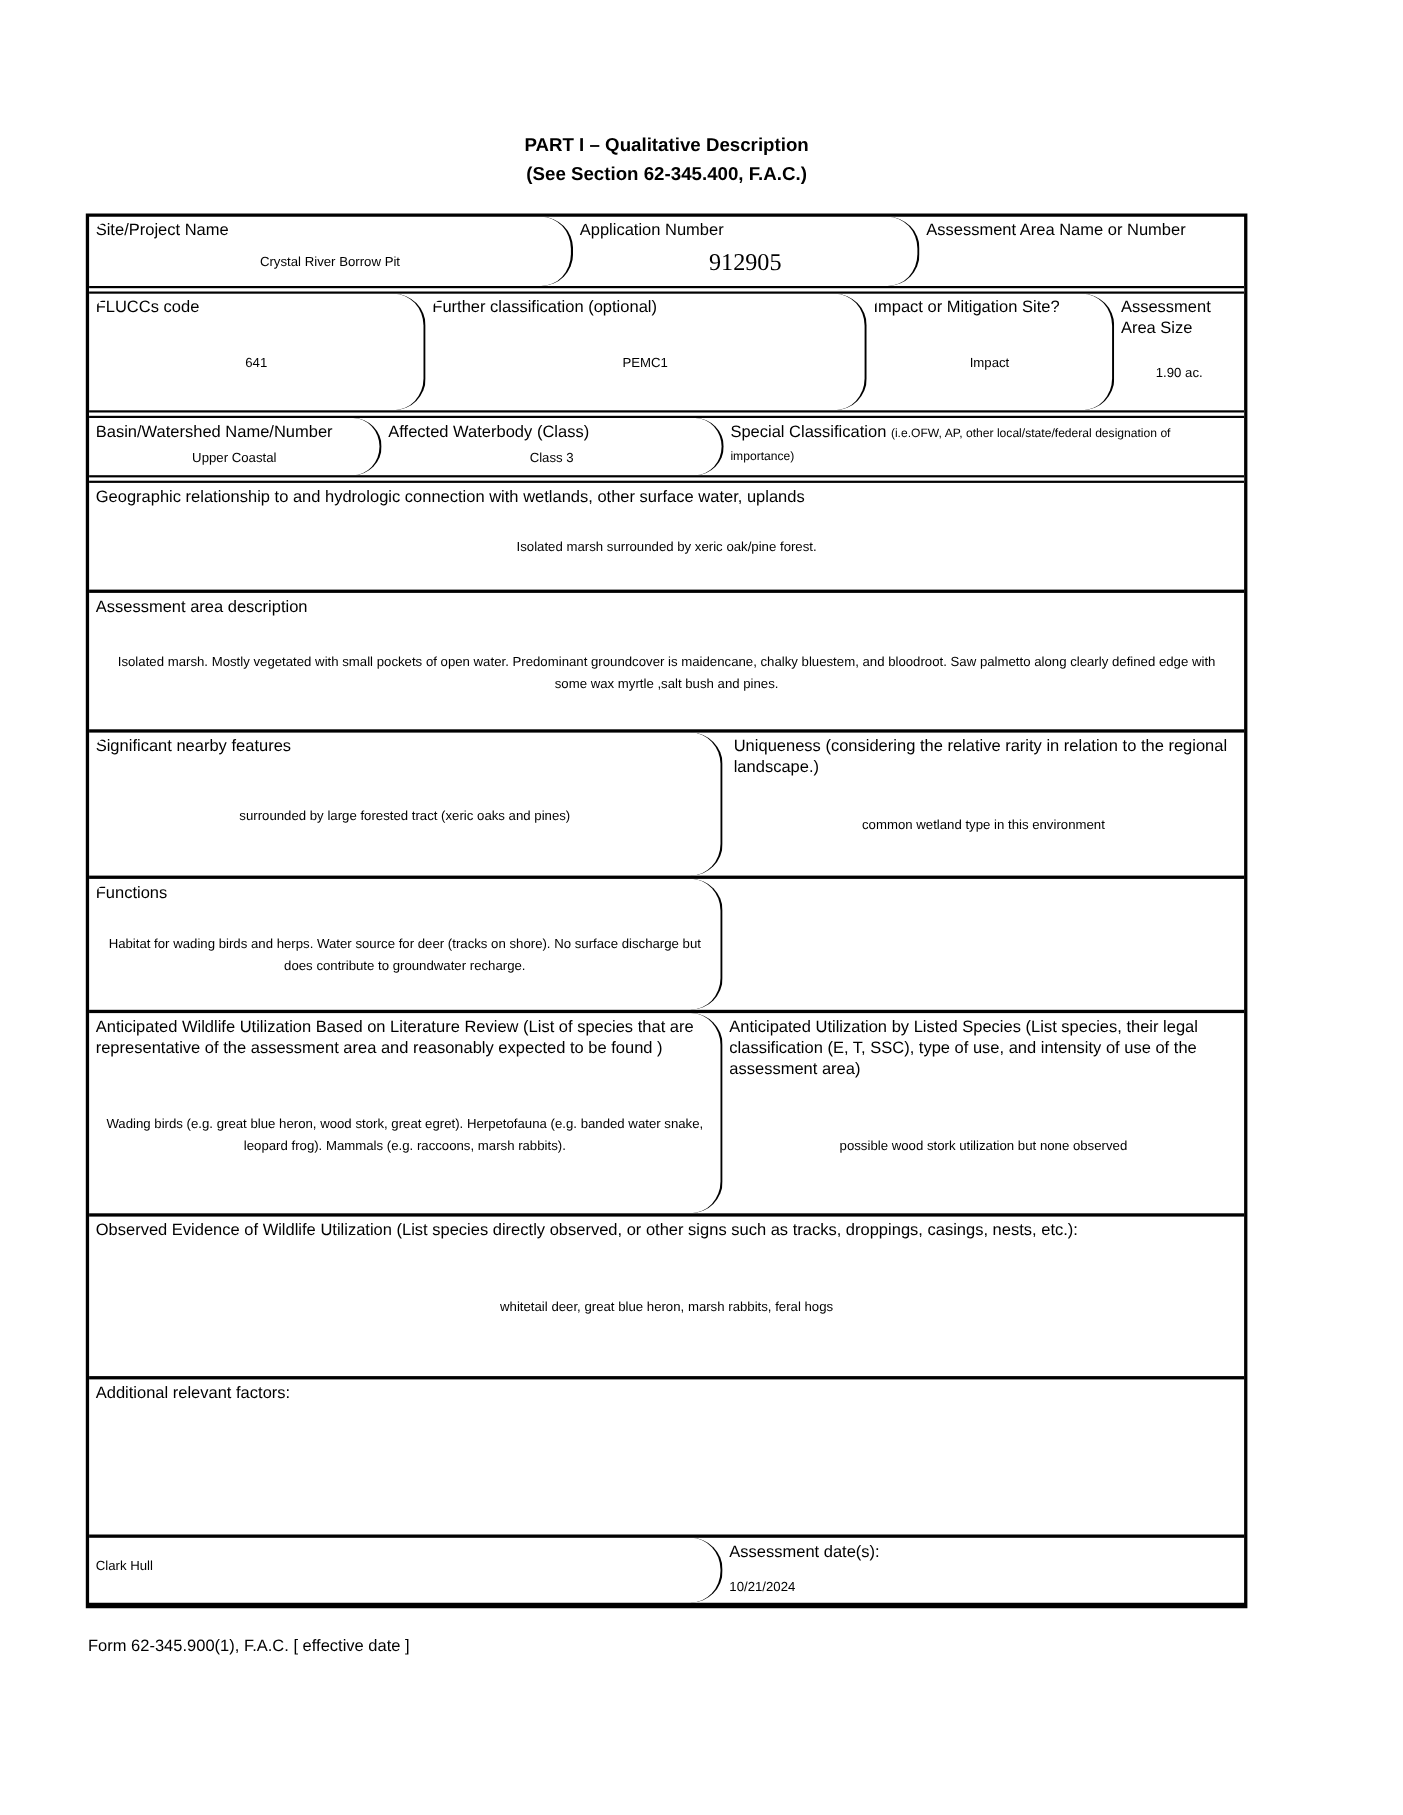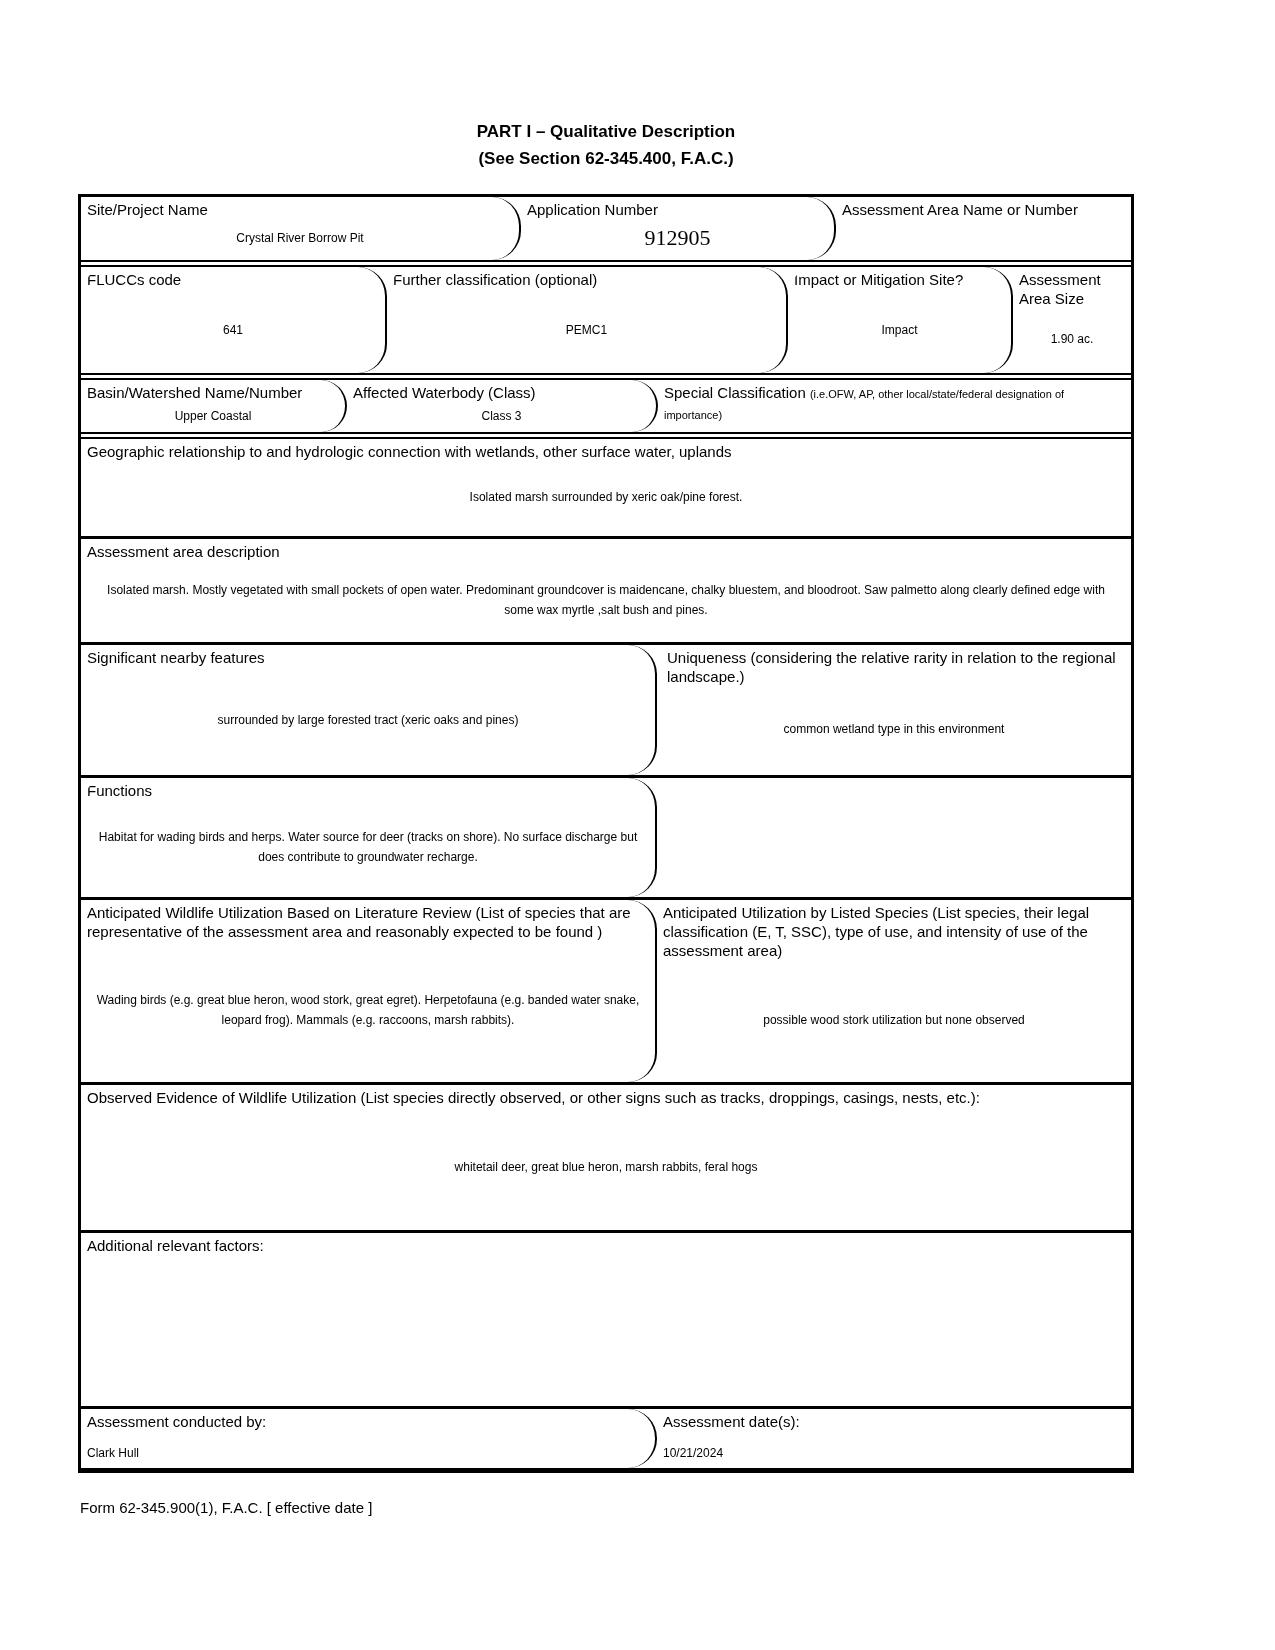--- a/index.html
+++ b/index.html
@@ -9,23 +9,23 @@
   .form{margin:22px 0 0 78px;width:1056px;border:3px solid #000;border-bottom-width:5px;box-sizing:border-box;}
   .row{display:flex;align-items:stretch;}
   .cell{box-sizing:border-box;padding:3px 6px;display:flex;flex-direction:column;overflow:hidden;}
   .cell.bdr{border-right:2px solid #000;border-radius:29px;}
   .label{font-size:15px;line-height:19px;text-align:left;}
   .value{flex:1;display:flex;align-items:center;justify-content:center;text-align:center;font-size:12px;line-height:20px;padding:0 4px;}
   .sep-double{height:3px;background:#fff;border-top:2px solid #000;border-bottom:2px solid #000;}
   .sep-single{height:0;border-top:3px solid #000;}
   
   .r1{height:63px;} .r2{height:106px;} .r3{height:52px;}
-  .geo{height:97px;} .desc{height:103px;} .nearby{height:130px;}
+  .geo{height:97px;} .desc{height:124px;} .nearby{height:130px;}
   .functions{height:119px;} .anticipated{height:182px;} .observed{height:145px;}
-  .additional{height:173px;} .conducted{height:59px;}
+  .additional{height:141px;} .conducted{height:59px;}
   
   .w-site{flex:0 0 440px;} .w-app{flex:0 0 315px;} .w-areaname{flex:1;gap:40px;}
   .w-fluccs{flex:0 0 306px;} .w-further{flex:0 0 401px;} .w-impact{flex:0 0 225px;justify-content:space-between;} .w-size{flex:1;}
   .w-basin{flex:0 0 266px;} .w-waterbody{flex:0 0 311px;} .w-special{flex:1;}
   .w-left{flex:0 0 576px;} .w-right{flex:1;}
   .serif-value{font-family:"Liberation Serif",serif;font-size:22px;}
   .small-note{font-size:11px;}
   .uniq-label{padding-left:4px;}
   .conducted .value{flex:none;display:block;text-align:left;margin-top:12px;padding:0;}
   .footer{margin:26px 0 0 80px;font-size:15px;}
@@ -164,21 +164,20 @@
       <div class="cell" style="flex:1">
         <div class="label">Additional relevant factors:</div>
         <div class="value"></div>
       </div>
     </div>
 
     <div class="sep-single"></div>
 
     <div class="row conducted">
       <div class="cell bdr w-left">
-        <div class="label">Assessment conducted by:</div>
         <div class="value">Clark Hull</div>
       </div>
       <div class="cell w-right">
         <div class="label">Assessment date(s):</div>
         <div class="value">10/21/2024</div>
       </div>
     </div>
 
   </div>
 

